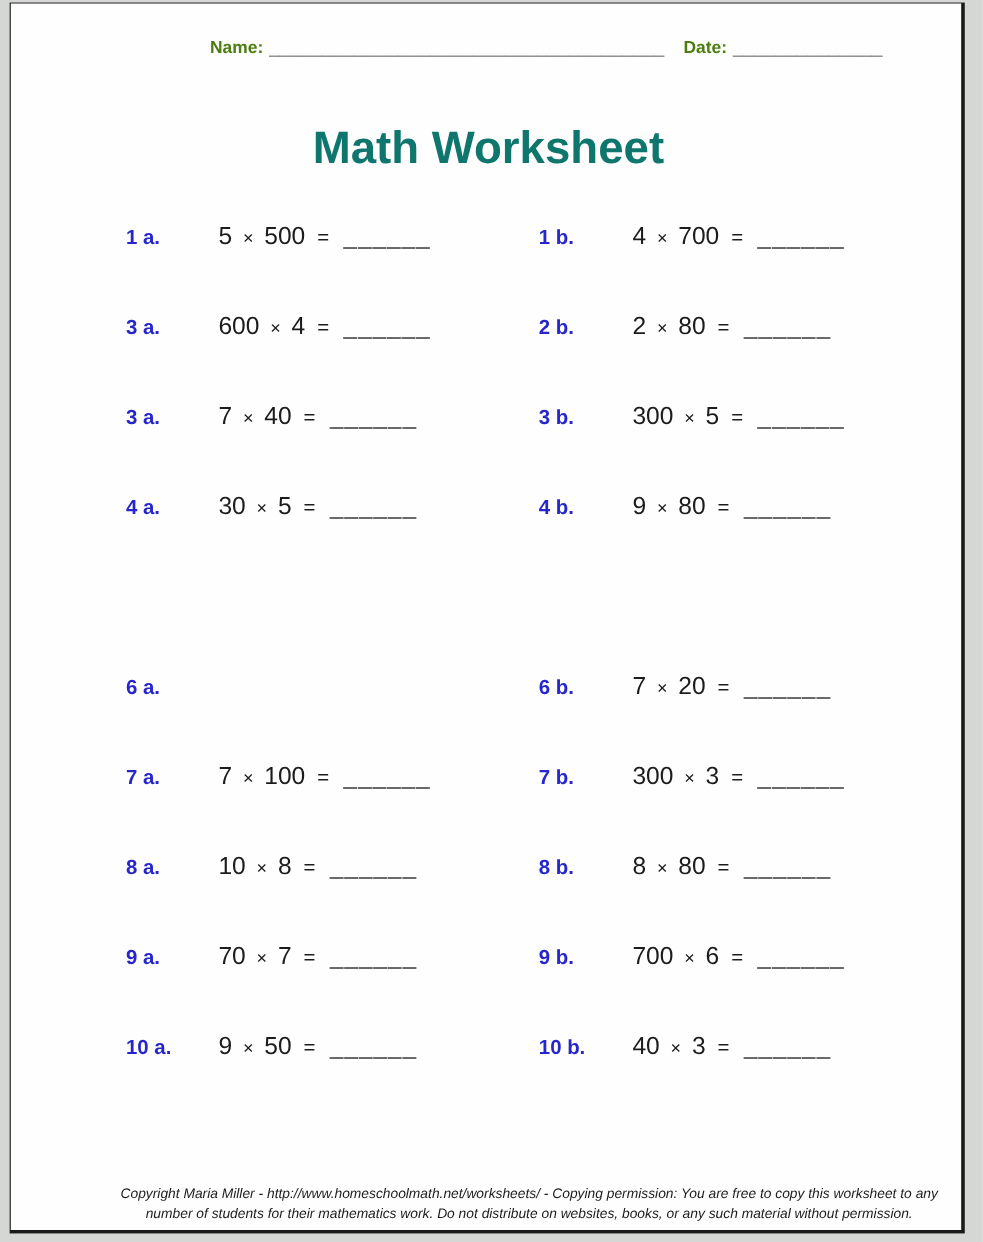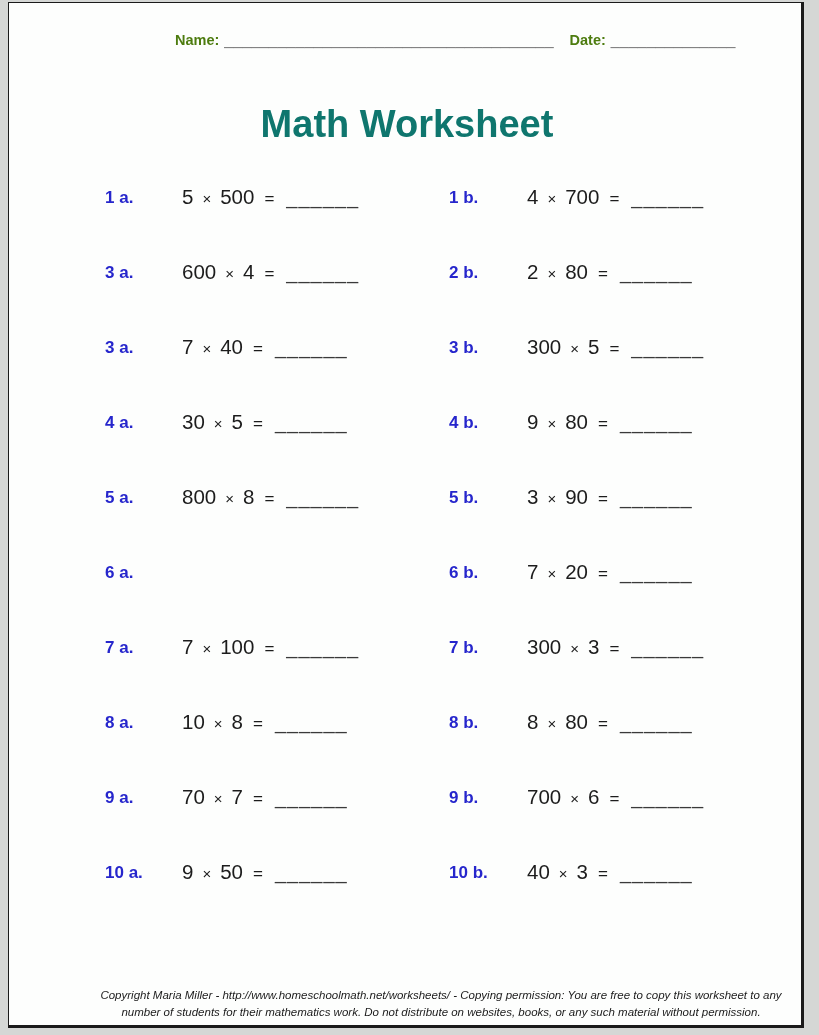--- a/index.html
+++ b/index.html
@@ -79,26 +79,20 @@
     <span class="pexpr col-b"><span>300</span><span class="times">×</span><span>5</span><span class="eq">=</span><span class="blank">______</span></span>
   </div>
 
   <div class="prow" style="top:407px">
     <span class="plabel col-a">4 a.</span>
     <span class="pexpr col-a"><span>30</span><span class="times">×</span><span>5</span><span class="eq">=</span><span class="blank">______</span></span>
     <span class="plabel col-b">4 b.</span>
     <span class="pexpr col-b"><span>9</span><span class="times">×</span><span>80</span><span class="eq">=</span><span class="blank">______</span></span>
   </div>
 
-  <div class="prow" style="top:482px">
-    <span class="plabel col-a">5 a.</span>
-    <span class="pexpr col-a"><span>800</span><span class="times">×</span><span>8</span><span class="eq">=</span><span class="blank">______</span></span>
-    <span class="plabel col-b">5 b.</span>
-    <span class="pexpr col-b"><span>3</span><span class="times">×</span><span>90</span><span class="eq">=</span><span class="blank">______</span></span>
-  </div>
 
   <div class="prow" style="top:557px">
     <span class="plabel col-a">6 a.</span>
     <span class="plabel col-b">6 b.</span>
     <span class="pexpr col-b"><span>7</span><span class="times">×</span><span>20</span><span class="eq">=</span><span class="blank">______</span></span>
   </div>
 
   <div class="prow" style="top:632px">
     <span class="plabel col-a">7 a.</span>
     <span class="pexpr col-a"><span>7</span><span class="times">×</span><span>100</span><span class="eq">=</span><span class="blank">______</span></span>

